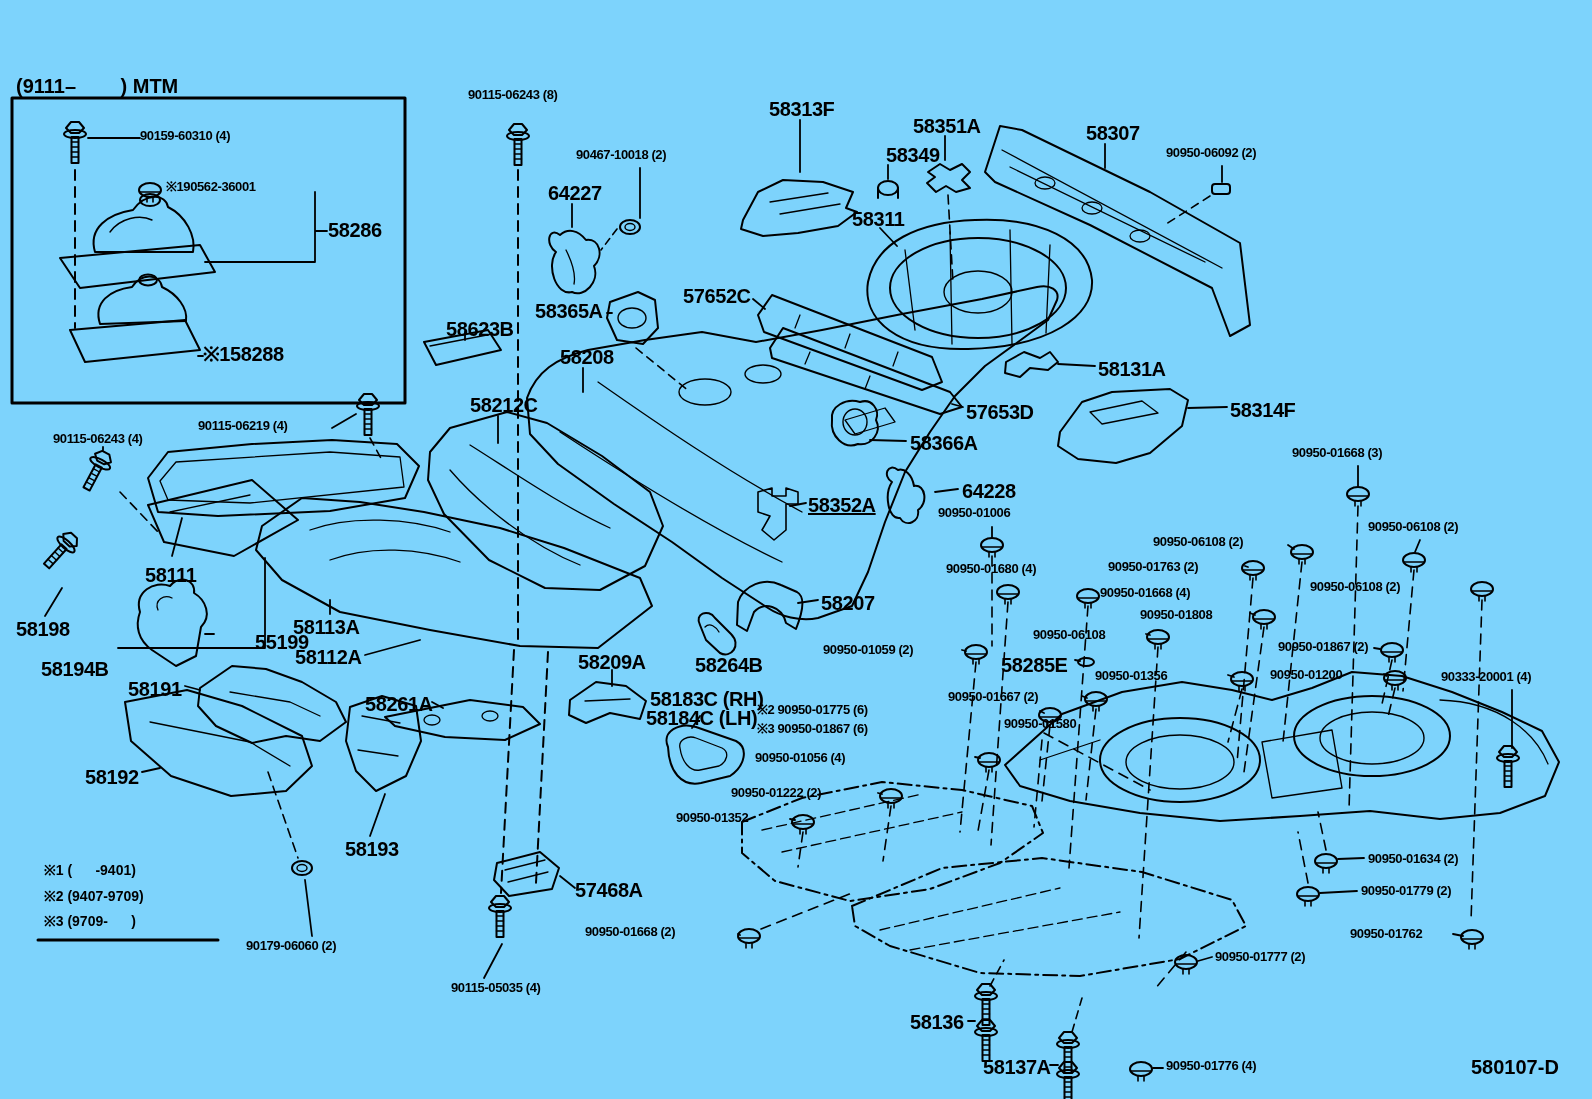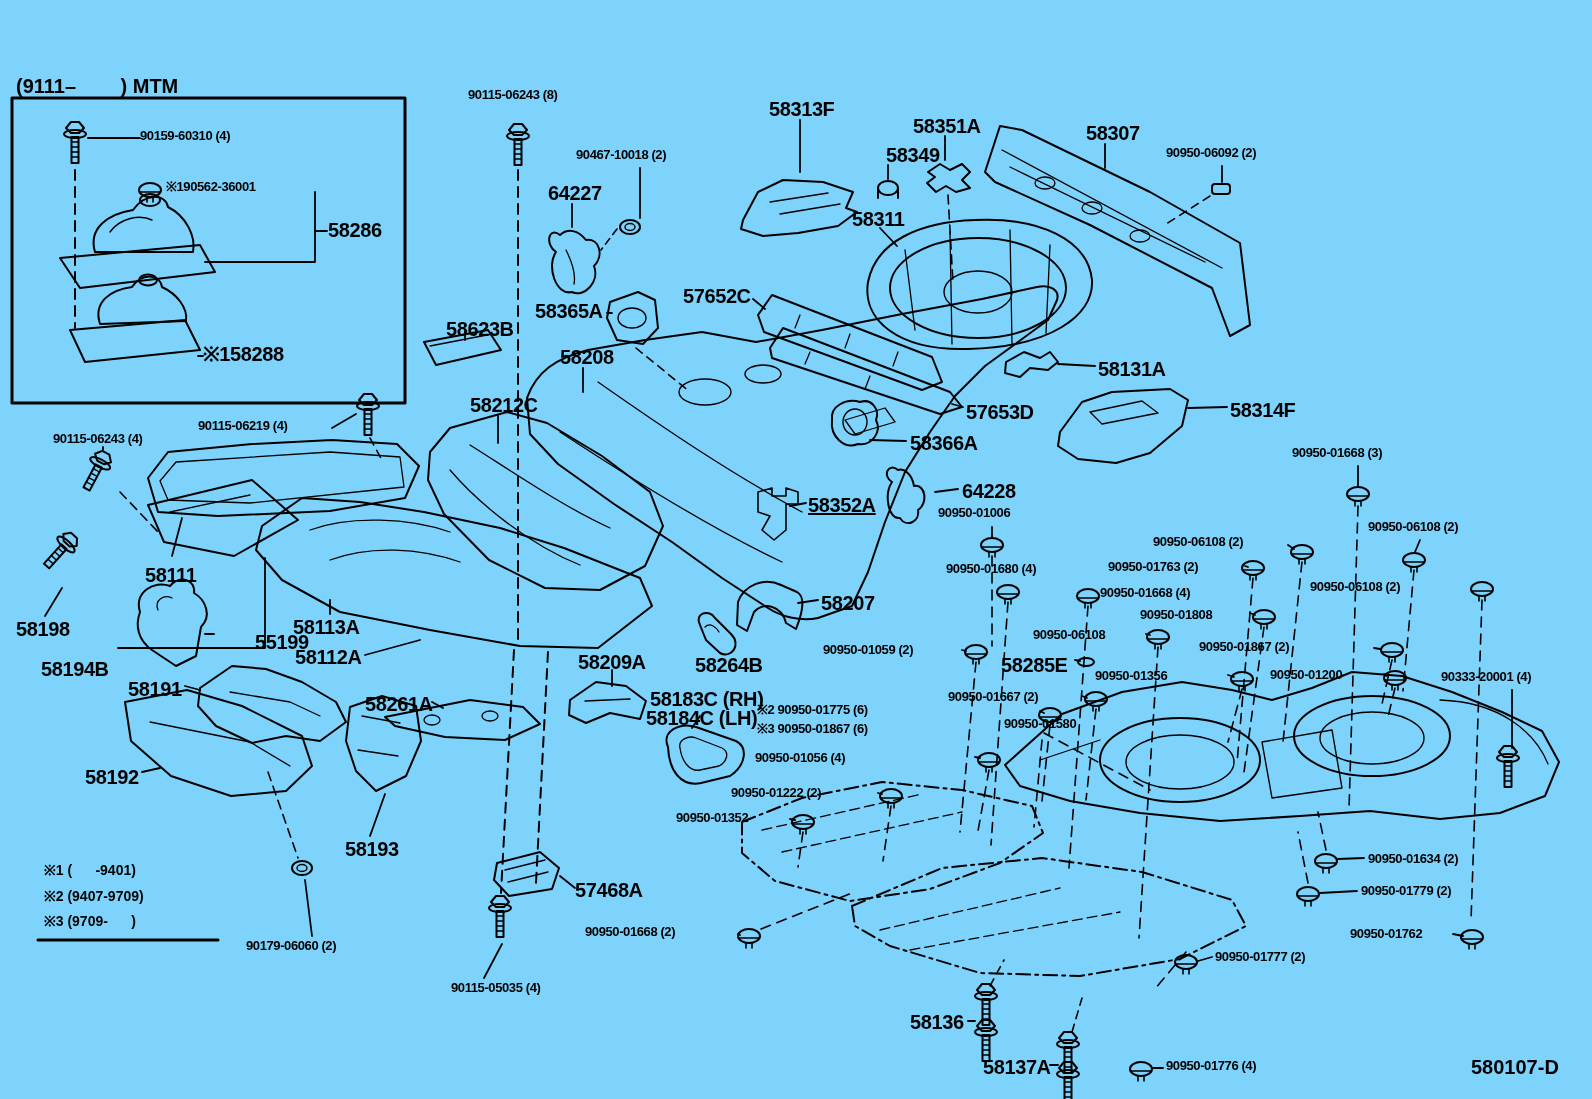--- a/index.html
+++ b/index.html
@@ -406,21 +406,21 @@
       <div class="lbl lbl-fast" style="left: 946px; top: 562px;">90950-01680 (4)</div>
       <div class="lbl lbl-fast" style="left: 1310px; top: 580px;">90950-06108 (2)</div>
       <div class="lbl lbl-fast" style="left: 1100px; top: 586px;">90950-01668 (4)</div>
       <div class="lbl lbl-part" style="left: 821px; top: 593px;">58207</div>
       <div class="lbl lbl-fast" style="left: 1140px; top: 608px;">90950-01808</div>
       <div class="lbl lbl-part" style="left: 16px; top: 619px;">58198</div>
       <div class="lbl lbl-part" style="left: 220px; top: 632px; margin-left: 35px;">55199</div>
       <div class="lbl lbl-fast" style="left: 1033px; top: 628px;">90950-06108</div>
       <div class="lbl lbl-part" style="left: 293px; top: 617px;">58113A</div>
       <div class="lbl lbl-fast" style="left: 823px; top: 643px;">90950-01059 (2)</div>
-      <div class="lbl lbl-fast" style="left: 1199px; top: 640px;">90950-01867 (2)</div>
+      <div class="lbl lbl-fast" style="left: 1278px; top: 640px;">90950-01867 (2)</div>
       <div class="lbl lbl-part" style="left: 1001px; top: 655px;">58285E</div>
       <div class="lbl lbl-part" style="left: 41px; top: 659px;">58194B</div>
       <div class="lbl lbl-part" style="left: 295px; top: 647px;">58112A</div>
       <div class="lbl lbl-part" style="left: 578px; top: 652px;">58209A</div>
       <div class="lbl lbl-part" style="left: 695px; top: 655px;">58264B</div>
       <div class="lbl lbl-fast" style="left: 1095px; top: 669px;">90950-01356</div>
       <div class="lbl lbl-fast" style="left: 1270px; top: 668px;">90950-01200</div>
       <div class="lbl lbl-fast" style="left: 1441px; top: 670px;">90333-20001 (4)</div>
       <div class="lbl lbl-part" style="left: 128px; top: 679px;">58191</div>
       <div class="lbl lbl-fast" style="left: 948px; top: 690px;">90950-01667 (2)</div>

